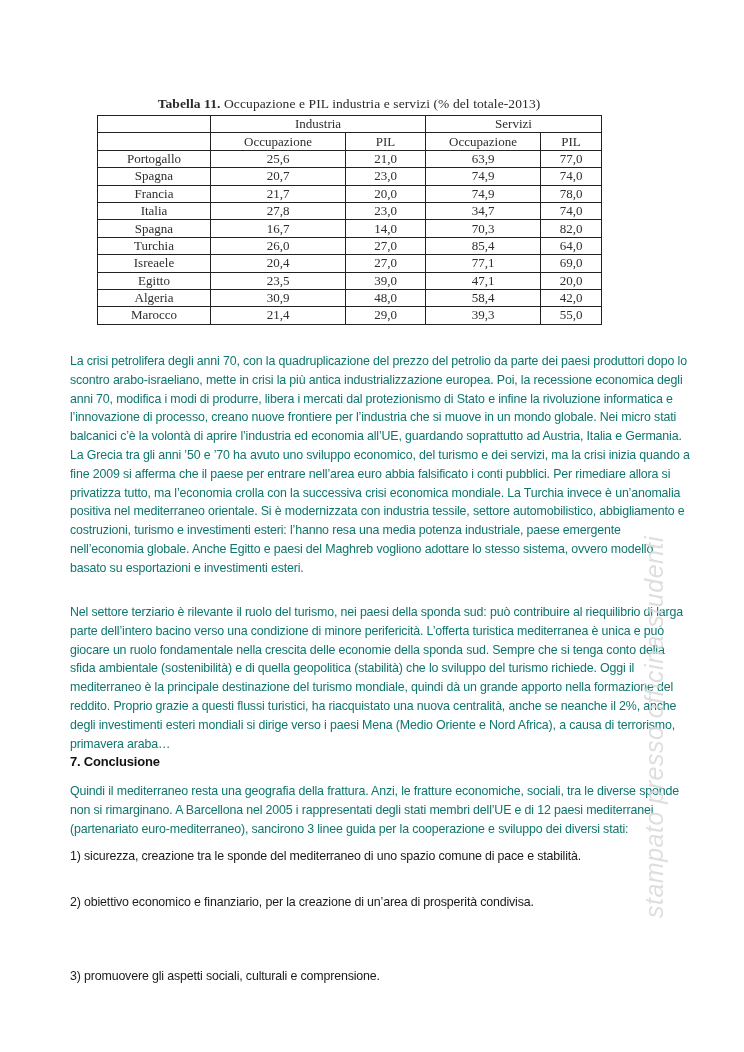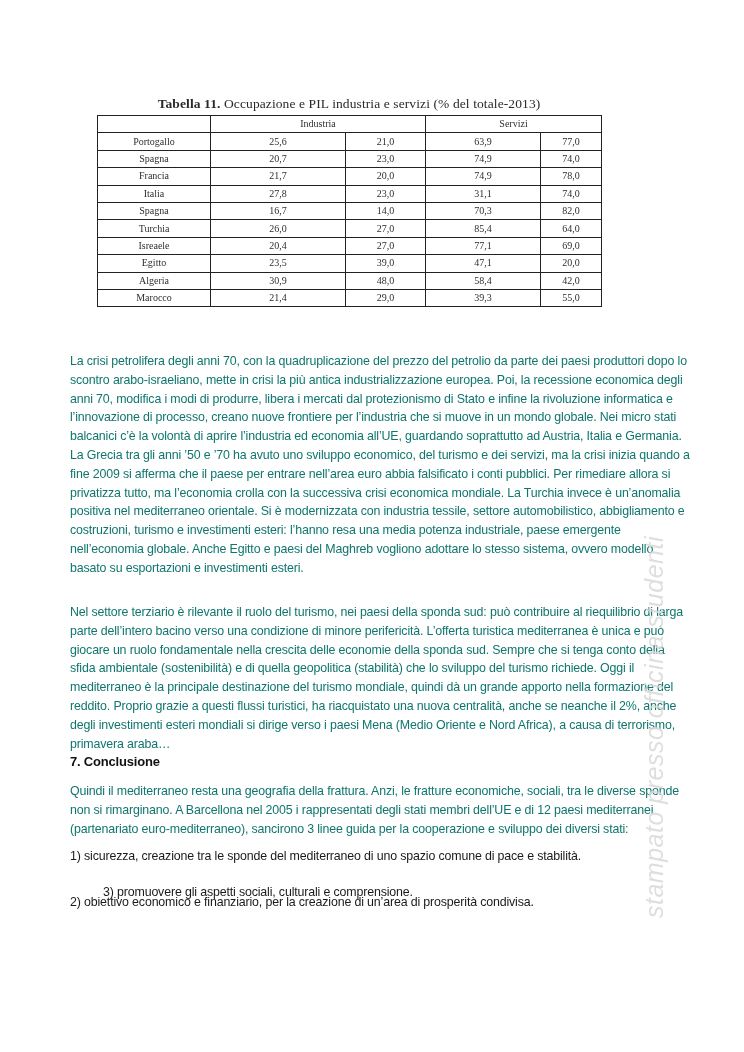--- a/index.html
+++ b/index.html
@@ -32,21 +32,21 @@
     letter-spacing: 0.1px;
   }
   .table-caption b { font-weight: bold; }
   table.data-table {
     position: absolute;
     top: 115px;
     left: 97px;
     width: 504px;
     border-collapse: collapse;
     font-family: "Liberation Serif", "DejaVu Serif", serif;
-    font-size: 10px;
+    font-size: 13px;
     color: #2e2e2e;
     table-layout: fixed;
   }
   table.data-table td, table.data-table th {
     border: 1px solid #222;
     height: 16.4px;
     padding: 0;
     text-align: center;
     font-weight: normal;
     line-height: 16px;
@@ -87,21 +87,21 @@
     position: absolute;
     left: 70px;
     font-family: "Liberation Sans", "DejaVu Sans", sans-serif;
     font-size: 12.4px;
     line-height: 18px;
     color: #1a1a1a;
     letter-spacing: -0.15px;
   }
   .li1 { top: 847px; }
   .li2 { top: 893px; text-align: right; }
-  .li3 { top: 883px; margin-left: 33px; }
+  .li3 { top: 967px; }
 
   .watermark {
     position: absolute;
     left: 640px;
     top: 918px;
     transform-origin: left top;
     transform: rotate(-90deg);
     font-family: "Liberation Sans", "DejaVu Sans", sans-serif;
     font-style: italic;
     font-size: 25px;
@@ -128,20 +128,27 @@
         <col class="col-ser-occ">
         <col class="col-ser-pil">
     </colgroup>
     <tbody>
         <tr>
       <th></th>
       <th colspan="2">Industria</th>
       <th colspan="2">Servizi</th>
     </tr>
     <tr>
+      <th></th>
+      <th>Occupazione</th>
+      <th>PIL</th>
+      <th>Occupazione</th>
+      <th>PIL</th>
+    </tr>
+    <tr>
       <td class="country">Portogallo</td>
       <td>25,6</td>
       <td>21,0</td>
       <td>63,9</td>
       <td>77,0</td>
     </tr>
     <tr>
       <td class="country">Spagna</td>
       <td>20,7</td>
       <td>23,0</td>
@@ -152,21 +159,21 @@
       <td class="country">Francia</td>
       <td>21,7</td>
       <td>20,0</td>
       <td>74,9</td>
       <td>78,0</td>
     </tr>
     <tr>
       <td class="country">Italia</td>
       <td>27,8</td>
       <td>23,0</td>
-      <td>31,1</td>
+      <td>34,7</td>
       <td>74,0</td>
     </tr>
     <tr>
       <td class="country">Spagna</td>
       <td>16,7</td>
       <td>14,0</td>
       <td>70,3</td>
       <td>82,0</td>
     </tr>
     <tr>

